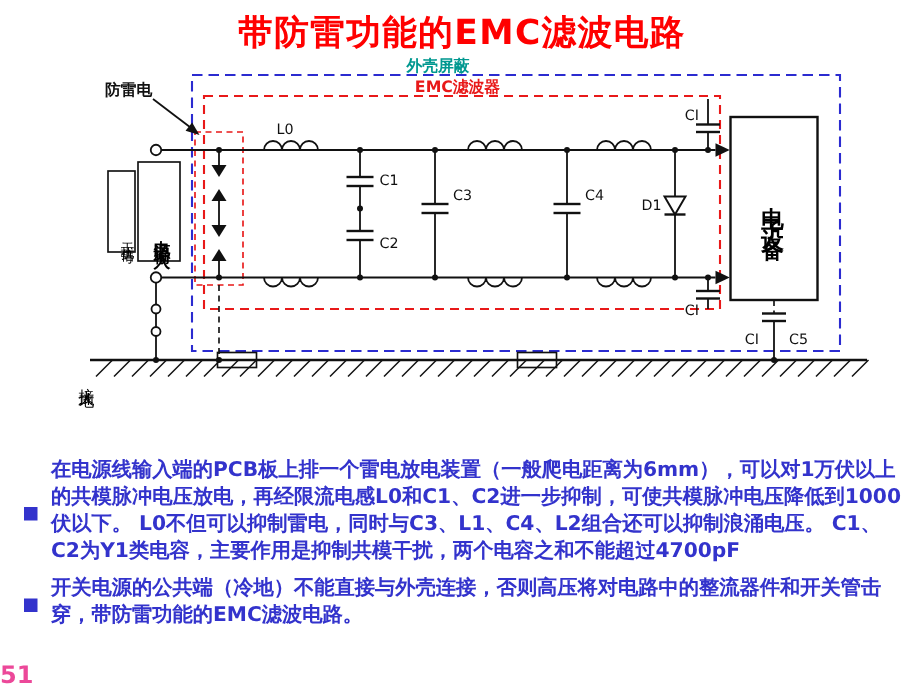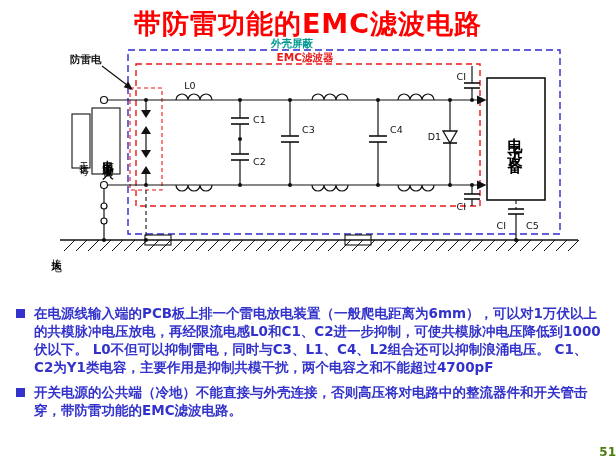--- a/index.html
+++ b/index.html
@@ -3,21 +3,21 @@
 <meta charset="utf-8">
 <style>
   * { margin:0; padding:0; box-sizing:border-box; }
   html,body { width:616px; height:461px; }
   body {
     position:relative; background:#ffffff; overflow:hidden;
     font-family:"DejaVu Sans","Liberation Sans",sans-serif;
   }
   .title {
     position:absolute; top:6px; left:0; width:100%;
-    text-align:center; color:#ff0000; font-size:27px; font-weight:bold;
+    text-align:center; color:#ff0000; font-size:23px; font-weight:bold;
     letter-spacing:1px;
   }
   .diagram { position:absolute; top:38px; left:0; width:592px; height:268px; }
   .diagram svg { position:absolute; left:0; top:0; }
 
   
   .shield-rect   { fill:none; stroke:#2b2bd0; stroke-width:1.4; stroke-dasharray:7 4; }
   .filter-rect   { fill:none; stroke:#e81919; stroke-width:1.4; stroke-dasharray:6 4; }
   .arrester-rect { fill:none; stroke:#e81919; stroke-width:1.1; stroke-dasharray:4 3; }
   .wire line, .wire path { stroke:#111111; stroke-width:1.2; fill:none; }
@@ -43,25 +43,25 @@
     position:absolute; writing-mode:vertical-rl; text-orientation:upright;
     color:#000; white-space:nowrap;
   }
   #power-input-label  { left:99px;  top:113px; font-size:11px;  letter-spacing:2.5px; font-weight:600; }
   #interference-label { left:77px;  top:117px; font-size:9px;   letter-spacing:1.5px; }
   #equipment-label    { left:505px; top:88px;  font-size:15px;  letter-spacing:7px; font-weight:bold; }
   #earth-label        { left:50px;  top:212px; font-size:10.5px;letter-spacing:1.5px; }
 
   .bullets { position:absolute; top:304px; left:16px; width:588px;
              display:flex; flex-direction:column; gap:7px; }
-  .bullet  { display:flex; gap:9px; }
+  .bullet  { display:flex; gap:9px;align-items:center; }
   .marker  { flex:0 0 auto; width:9px; height:9px; margin-top:5px; background:#3333cc; }
   .btext   { color:#3333cc; font-size:13.5px; line-height:1.34; font-weight:600; }
-  .page-num{ position:absolute; bottom:2px; left:0; width:100%; text-align:right;
-             color:#4d7c0f; font-size:12px; font-weight:bold; }
+  .page-num{ position:absolute; bottom:2px; left:0; width:100%; text-align:left;
+             color:#ec4899; font-size:16px; font-weight:bold; }
 </style>
 </head>
 <body>
 
 <div class="title">带防雷功能的EMC滤波电路</div>
 
 <div class="diagram">
   <svg viewBox="0 0 616 268" width="616" height="268">
 
     <rect class="shield-rect" x="128" y="12" width="432" height="184"></rect>

